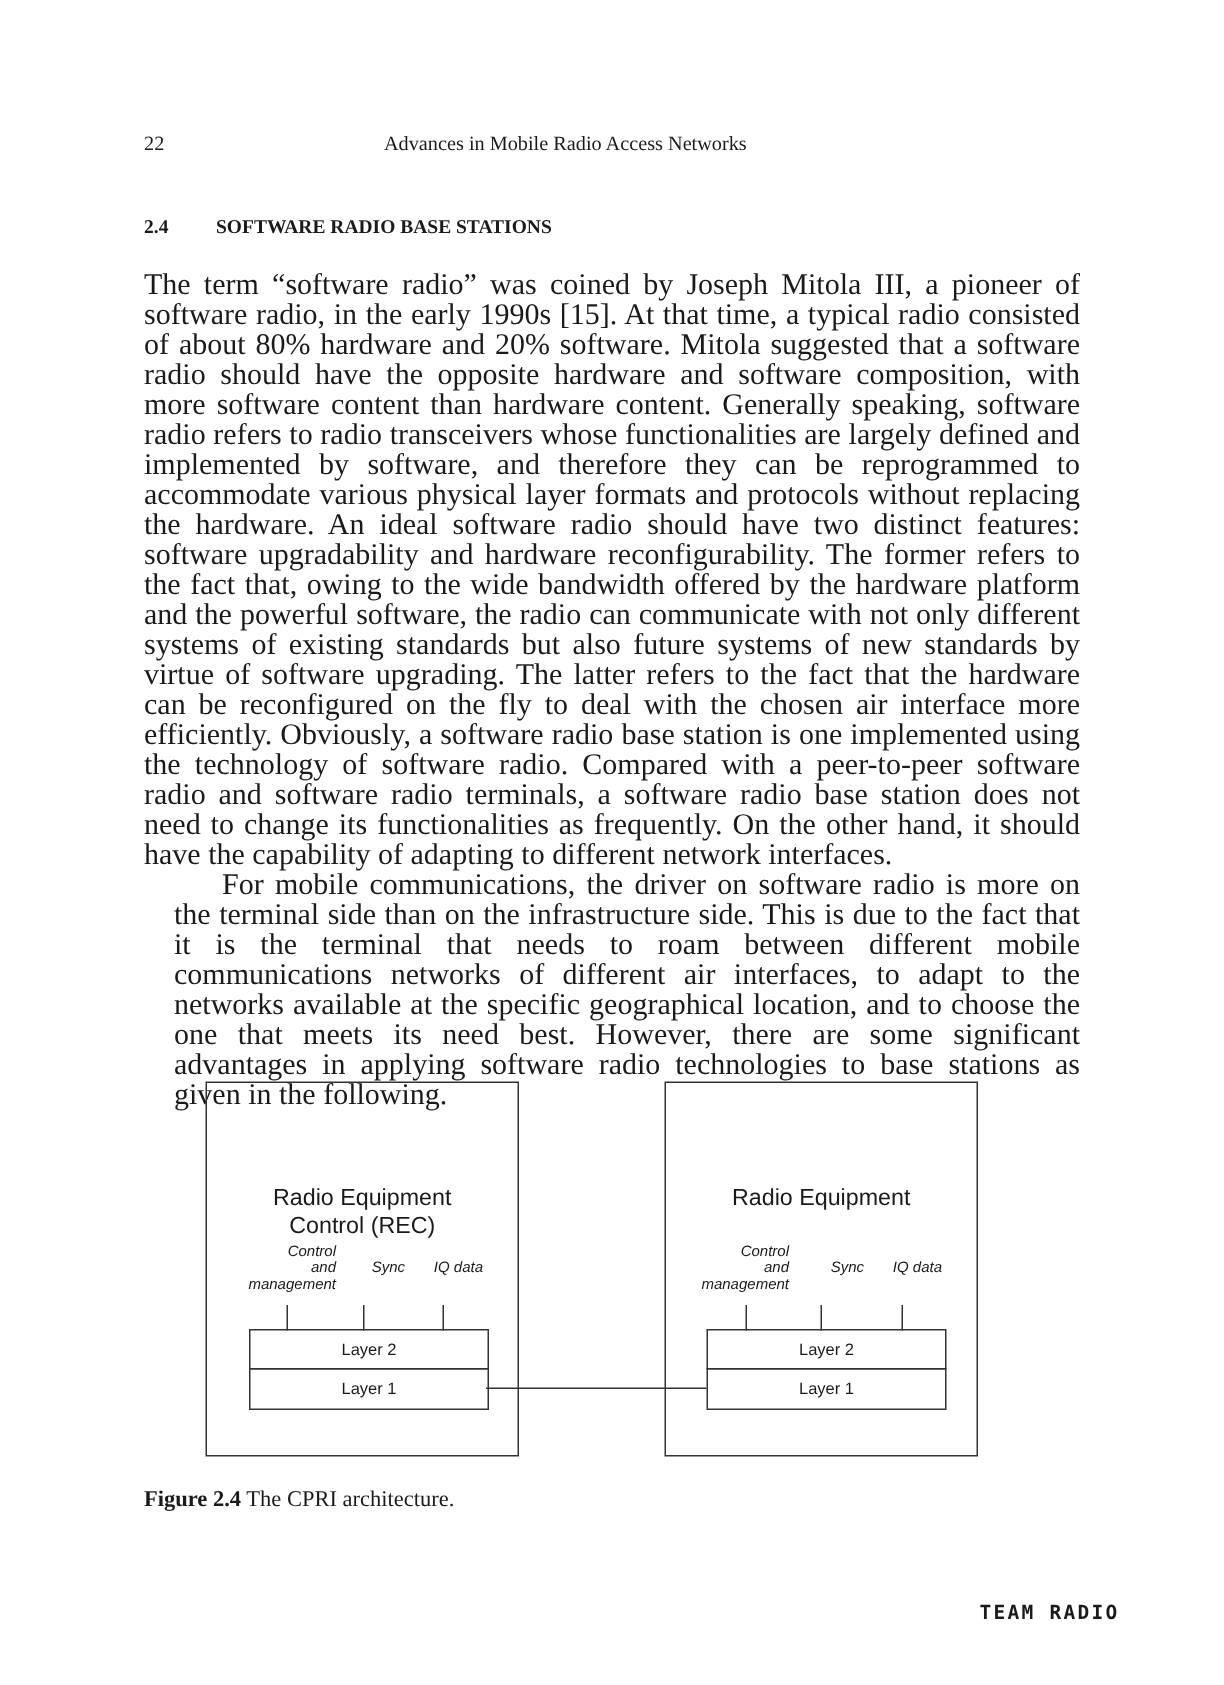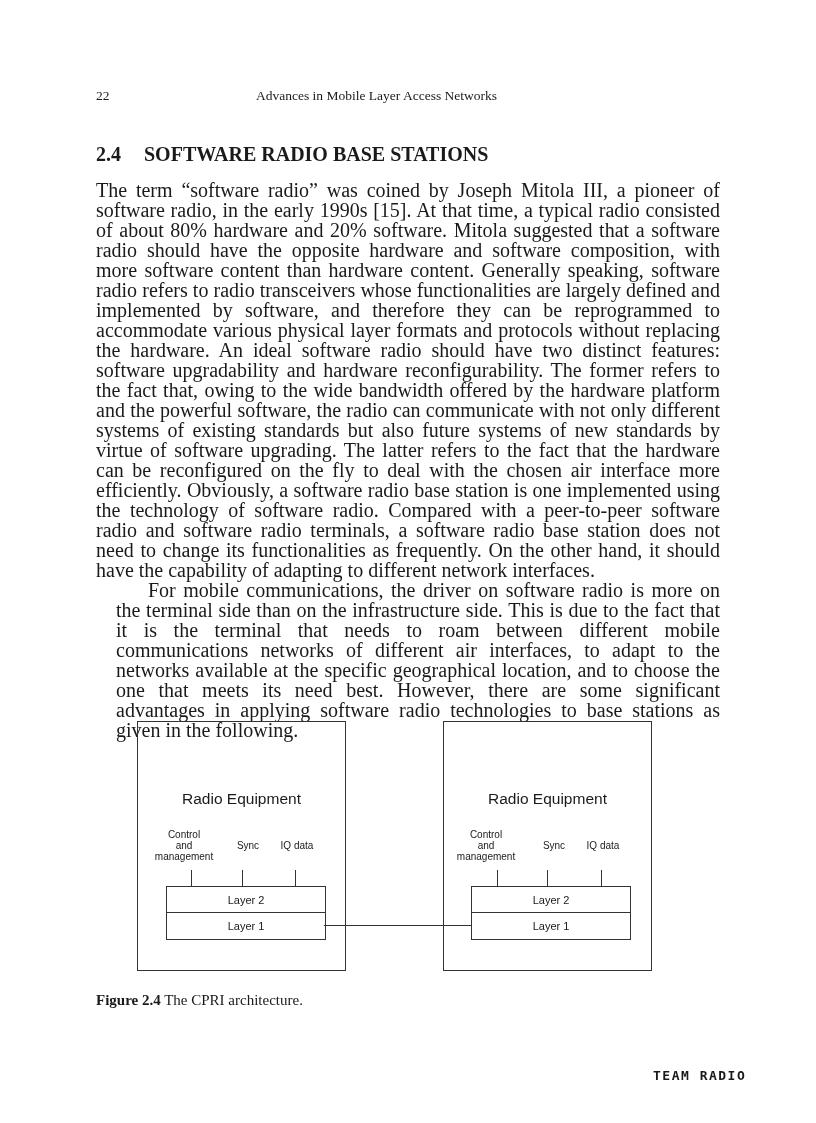--- a/index.html
+++ b/index.html
@@ -1,57 +1,58 @@
 <!DOCTYPE html>
 <html><head>
   <meta charset="utf-8">
   <style>
     html, body { margin: 0; padding: 0; background: #ffffff; }
     body { width: 816px; height: 1123px; position: relative; overflow: hidden; color: #1a1a1a; font-family: "Liberation Serif", serif; }
     .running-head { position: absolute; top: 88px; left: 96px; width: 624px; font-size: 13.5px; }
     .running-head .pageno { position: absolute; left: 0; top: 0; }
     .running-head .booktitle { position: absolute; left: 160px; top: 0; }
-    .section-heading { position: absolute; top: 143px; left: 96px; font-size: 20px; font-weight: bold; }
+    .section-heading { position: absolute; top: 143px; left: 96px; font-size: 13px; font-weight: bold; }
     .section-heading .num { display: inline-block; width: 48px; }
     .body-text { position: absolute; top: 180px; left: 96px; width: 624px; font-size: 20px; line-height: 20px; }
     .body-text p { margin: 0; text-align: justify; text-align-last: left; }
     .body-text p.indent { text-indent: 32px; margin-left: 20px; }
     .figure { position: absolute; left: 0; top: 0; width: 816px; height: 1123px; pointer-events: none; }
     .box { position: absolute; border: 1px solid #333; box-sizing: border-box; font-family: "Liberation Sans", sans-serif; }
     .box-title { position: absolute; left: 0; width: 100%; text-align: center; font-size: 15.5px; line-height: 19px; font-family: "Liberation Sans", sans-serif; }
-    .sig-label { position: absolute; font-size: 10px; line-height: 11px; text-align: center; font-family: "Liberation Sans", sans-serif; }
+    .sig-label { position: absolute; font-size: 10px; line-height: 11px; text-align: right; font-family: "Liberation Sans", sans-serif; font-style: italic; }
     .tick { position: absolute; width: 1px; background: #333; }
     .layer { position: absolute; box-sizing: border-box; border: 1px solid #333; font-family: "Liberation Sans", sans-serif; font-size: 11px; text-align: center; line-height: 26px; }
     .link-line { position: absolute; height: 1px; background: #333; }
     .caption { position: absolute; top: 992px; left: 96px; font-size: 15px; }
     .caption b { font-weight: bold; }
     .watermark { position: absolute; top: 1068px; left: 653px; font-family: "DejaVu Sans Mono", monospace; font-weight: bold; font-size: 13px; letter-spacing: 1.5px; }
   </style>
 </head>
 <body>
 
 <div class="running-head">
   <span class="pageno">22</span>
-  <span class="booktitle">Advances in Mobile Layer Access Networks</span>
+  <span class="booktitle">Advances in Mobile Radio Access Networks</span>
 </div>
 
 <div class="section-heading">
   <span class="num">2.4</span><span>SOFTWARE RADIO BASE STATIONS</span>
 </div>
 
 <div class="body-text">
   <p>The term “software radio” was coined by Joseph Mitola III, a pioneer of software radio, in the early 1990s [15]. At that time, a typical radio consisted of about 80% hardware and 20% software. Mitola suggested that a software radio should have the opposite hardware and software composition, with more software content than hardware content. Generally speaking, software radio refers to radio transceivers whose functionalities are largely defined and implemented by software, and therefore they can be reprogrammed to accommodate various physical layer formats and protocols without replacing the hardware. An ideal software radio should have two distinct features: software upgradability and hardware reconfigurability. The former refers to the fact that, owing to the wide bandwidth offered by the hardware platform and the powerful software, the radio can communicate with not only different systems of existing standards but also future systems of new standards by virtue of software upgrading. The latter refers to the fact that the hardware can be reconfigured on the fly to deal with the chosen air interface more efficiently. Obviously, a software radio base station is one implemented using the technology of software radio. Compared with a peer-to-peer software radio and software radio terminals, a software radio base station does not need to change its functionalities as frequently. On the other hand, it should have the capability of adapting to different network interfaces.</p>
   <p class="indent">For mobile communications, the driver on software radio is more on the terminal side than on the infrastructure side. This is due to the fact that it is the terminal that needs to roam between different mobile communications networks of different air interfaces, to adapt to the networks available at the specific geographical location, and to choose the one that meets its need best.  However, there are some significant advantages in applying software radio technologies to base stations as given in the following.</p>
 </div>
 
 <div class="figure">
 
   <div class="box" style="left:137px; top:721px; width:209px; height:250px;">
     <div class="box-title" style="top:67px;">
       <div>Radio Equipment</div>
+      <div>Control (REC)</div>
     </div>
     <div class="sig-label" style="left:6px; top:107px; width:80px;">
       <div>Control</div>
       <div>and</div>
       <div>management</div>
     </div>
     <div class="sig-label" style="left:88px; top:118px; width:44px;">Sync</div>
     <div class="sig-label" style="left:134px; top:118px; width:50px;">IQ data</div>
     <div class="tick" style="left:53px; top:148px; height:17px;"></div>
     <div class="tick" style="left:104px; top:148px; height:17px;"></div>

